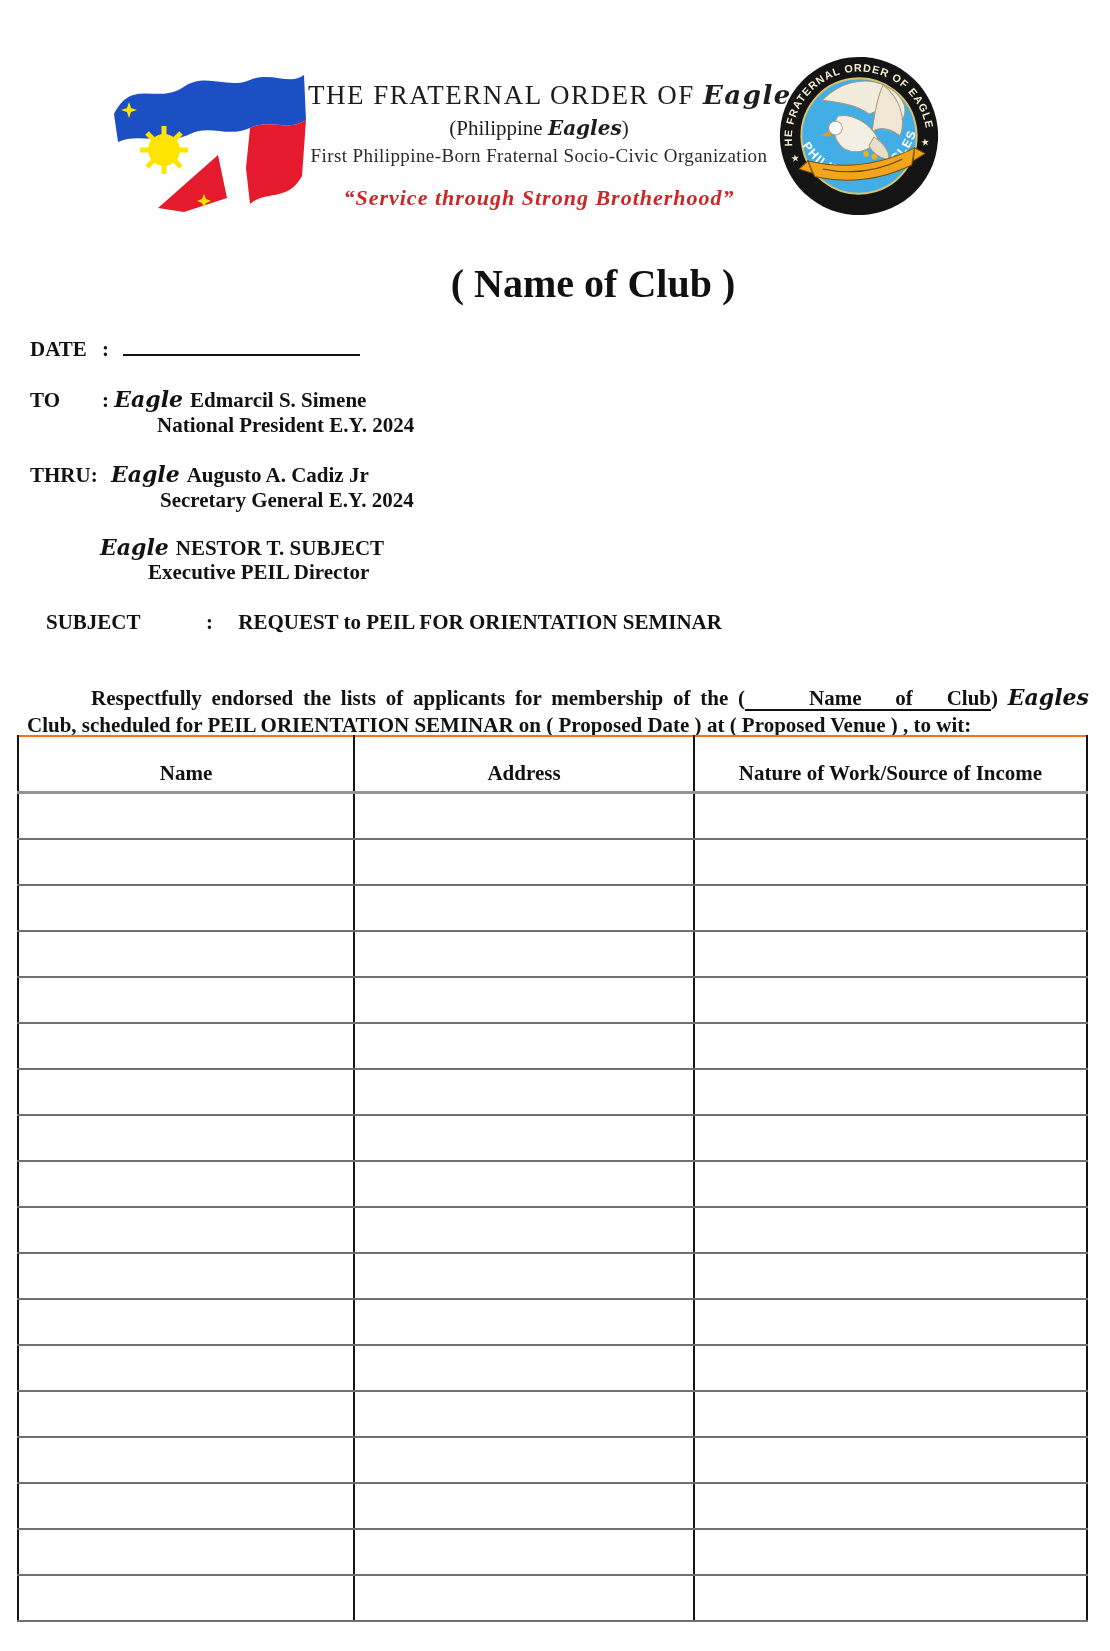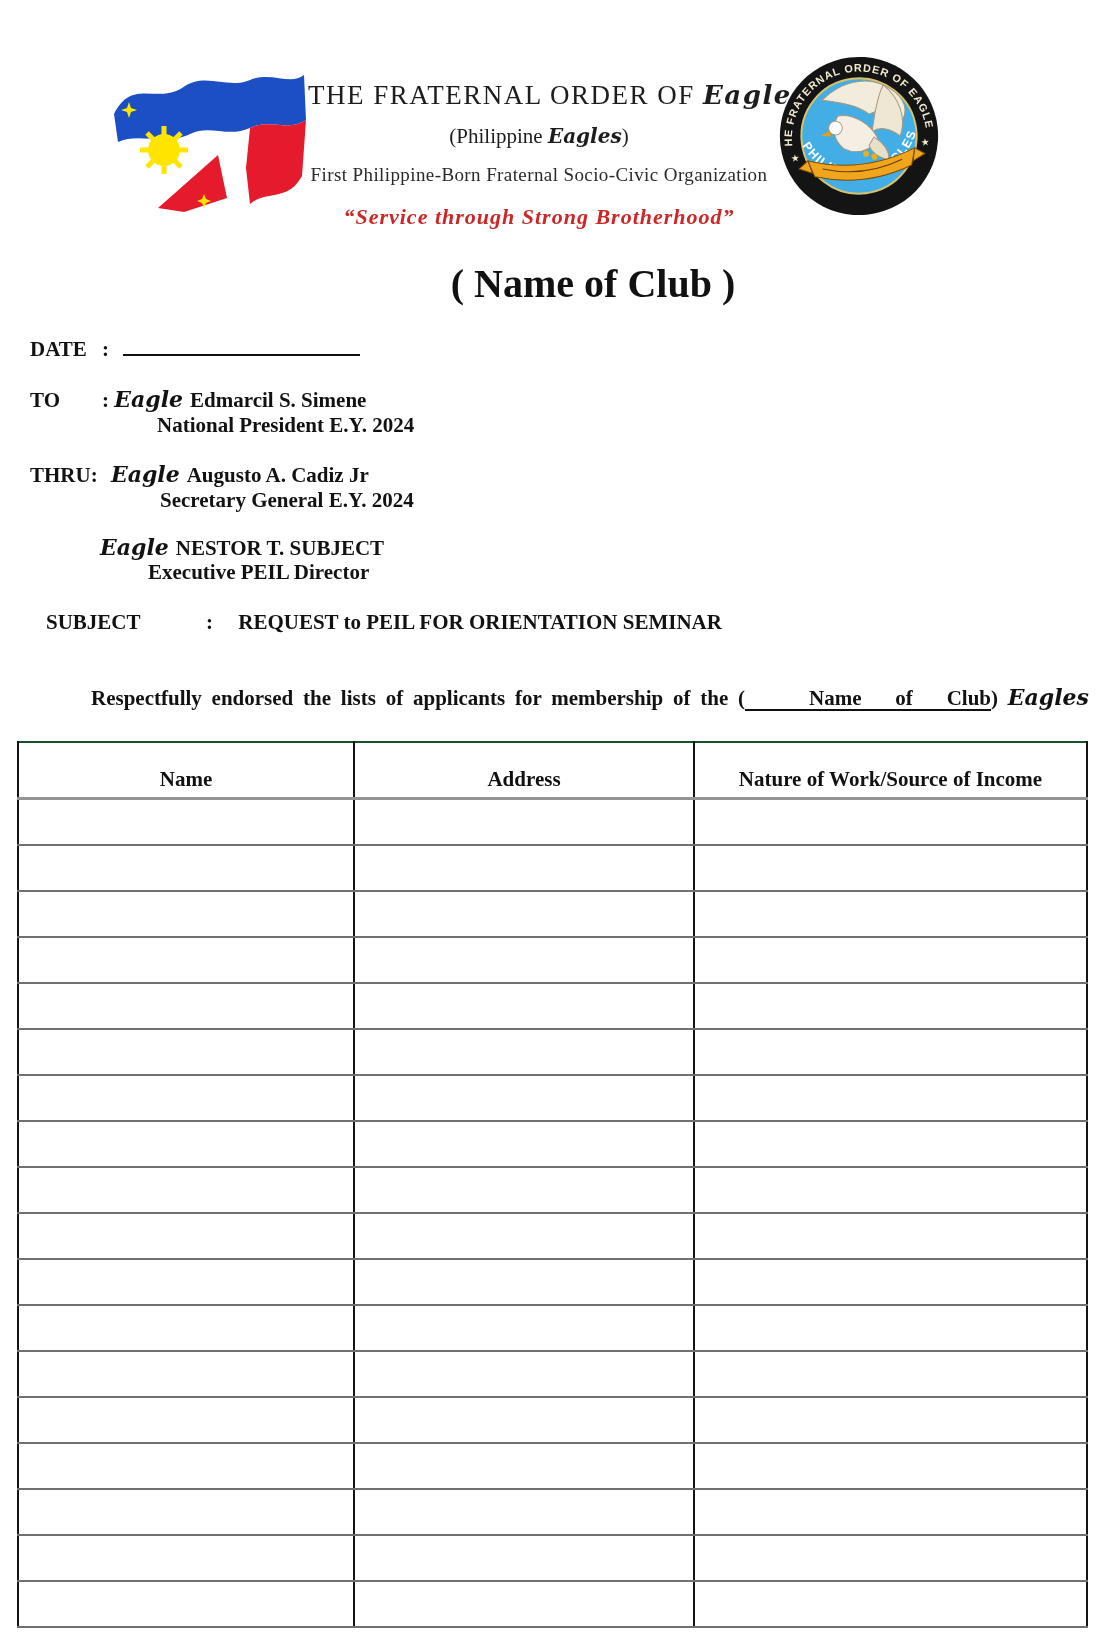--- a/index.html
+++ b/index.html
@@ -4,22 +4,22 @@
 <style>
   html,body{margin:0;padding:0;background:#ffffff;}
   .page{position:relative;width:1110px;height:1651px;background:#ffffff;overflow:hidden;
         font-family:"Liberation Serif",serif;color:#151515;}
 
   
   .hdr-flag{position:absolute;left:104px;top:58px;width:212px;height:158px;}
   .hdr-logo{position:absolute;left:776px;top:48px;width:166px;height:176px;}
   .hdr-center{position:absolute;left:308px;top:80px;width:462px;text-align:center;white-space:nowrap;}
   .org-line1{font-size:27px;letter-spacing:1.5px;font-weight:400;color:#1d1d1d;}
-  .org-line2{font-size:21px;margin-top:13px;color:#1d1d1d;}
-  .org-line3{font-size:19px;margin-top:15px;letter-spacing:.4px;color:#2a2a2a;}
+  .org-line2{font-size:21px;margin-top:5px;color:#1d1d1d;}
+  .org-line3{font-size:19px;margin-top:4px;letter-spacing:.4px;color:#2a2a2a;}
   .org-motto{font-size:22px;margin-top:18px;font-weight:700;font-style:italic;letter-spacing:1px;}
   .script{font-family:"DejaVu Serif",serif;font-style:italic;font-weight:700;}
 
   
   .doc-title{position:absolute;left:0;top:260px;width:100%;text-align:center;
              font-size:40px;font-weight:700;color:#111;padding-left:38px;}
 
   
   .row{position:absolute;left:30px;font-size:21px;font-weight:700;white-space:nowrap;color:#121212;}
   .lbl{display:inline-block;}
@@ -33,21 +33,21 @@
         line-height:27px;color:#121212;}
   .para-line1{text-align:justify;text-align-last:justify;text-indent:64px;}
   .club-blank{display:inline-block;width:246px;border-bottom:2px solid #111;text-align:center;
               word-spacing:6px;height:24px;vertical-align:baseline;}
   .ul{text-decoration:underline;text-decoration-thickness:2px;text-underline-offset:3px;}
 
   
   .tbl-wrap{position:absolute;left:17px;top:735px;width:1069px;}
   table.applicants{border-collapse:collapse;width:1069px;table-layout:fixed;}
   table.applicants th,table.applicants td{border-left:2px solid #141414;border-right:2px solid #141414;padding:0;}
-  table.applicants{border:2px solid #14532d;margin-top:6px;}
+  table.applicants{border:2px solid #f97316;}
   table.applicants th{height:49px;vertical-align:bottom;padding-bottom:5px;text-align:center;
         font-size:21px;font-weight:700;color:#111;border-bottom:3px solid #949494;}
   table.applicants td{height:44px;border-bottom:2px solid #707070;background:#fff;}
 </style>
 </head>
 <body>
 
 <div class="page">
 
   <svg class="hdr-flag" viewBox="0 0 212 158" xmlns="http://www.w3.org/2000/svg">
@@ -150,20 +150,26 @@
   <div class="row" style="top:610px">
     <span class="lbl w160">SUBJECT</span><span>:</span>
     <span style="margin-left:20px">REQUEST to PEIL FOR ORIENTATION SEMINAR</span>
   </div>
 
   <div class="para">
     <div class="para-line1">
       <span>Respectfully endorsed the lists of applicants for membership of the</span>
       <span>(</span><span class="club-blank"><span>Name of Club</span></span><span>)</span>
       <span class="script" style="font-size:22px">Eagles</span>
+    </div>
+    <div class="para-line2">
+      <span>Club, scheduled for PEIL ORIENTATION SEMINAR on</span>
+      <span class="ul">( Proposed Date )</span>
+      <span>at</span>
+      <span class="ul">( Proposed Venue</span><span> ) , to wit:</span>
     </div>
   </div>
 
   <div class="tbl-wrap">
     <table class="applicants">
       <colgroup>
         <col style="width:336px">
           <col style="width:340px">
           <col style="width:393px">
       </colgroup>

